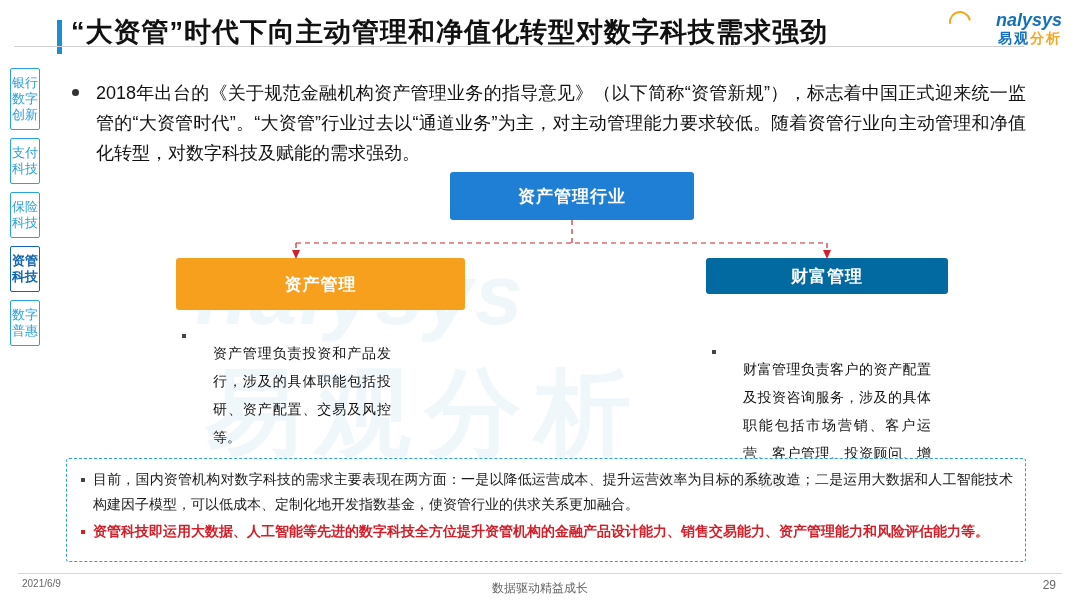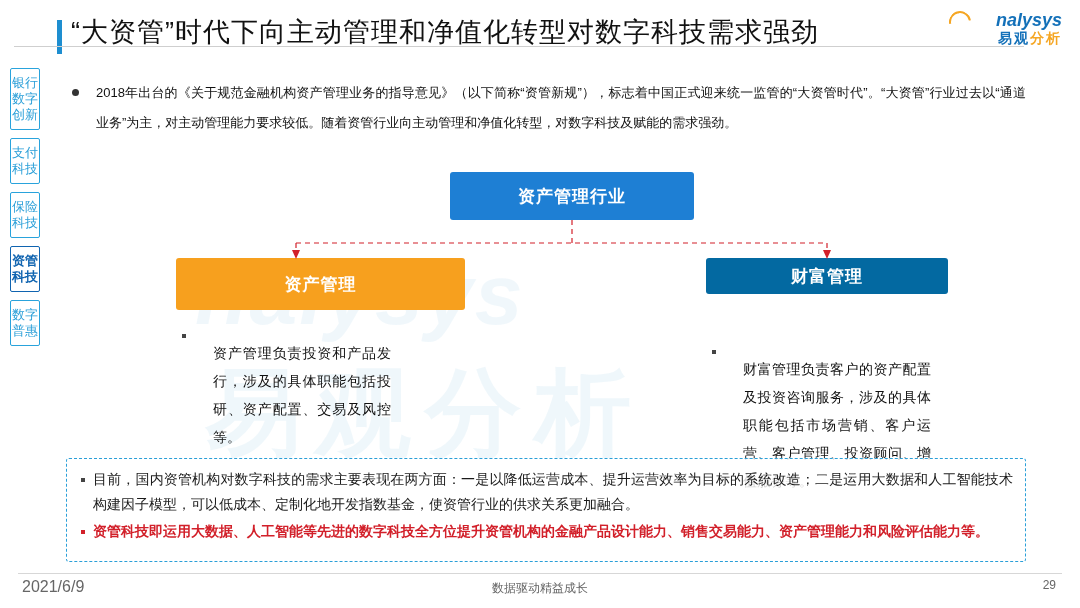--- a/index.html
+++ b/index.html
@@ -94,21 +94,21 @@
     top: 6px;
     width: 5px;
     height: 34px;
     background: #1e8ed0;
   }
   .page-title {
     position: absolute;
     left: 14px;
     top: 0px;
     font-size: 27px;
-    font-weight: normal;
+    font-weight: bold;
     color: #111111;
     letter-spacing: 1px;
     white-space: nowrap;
   }
   .title-underline {
     position: absolute;
     left: 14px;
     top: 46px;
     width: 1010px;
     height: 1px;
@@ -152,21 +152,21 @@
     font-weight: bold;
   }
   .logo-cn .orange { color: #f5a623; }
 
   
   .intro {
     position: absolute;
     left: 66px;
     top: 78px;
     width: 960px;
-    font-size: 13px;
+    font-size: 18px;
     line-height: 30px;
     color: #111;
   }
   .bullet-dot {
     position: absolute;
     left: 6px;
     top: 11px;
     width: 7px;
     height: 7px;
     background: #333;
@@ -288,21 +288,21 @@
     left: 18px;
     top: 573px;
     width: 1044px;
     height: 1px;
     background: #d7d7d7;
   }
   .footer-date {
     position: absolute;
     left: 22px;
     top: 578px;
-    font-size: 16px;
+    font-size: 10px;
     color: #666;
   }
   .footer-center {
     position: absolute;
     left: 0;
     top: 580px;
     width: 1080px;
     text-align: center;
     font-size: 12px;
     color: #666;

